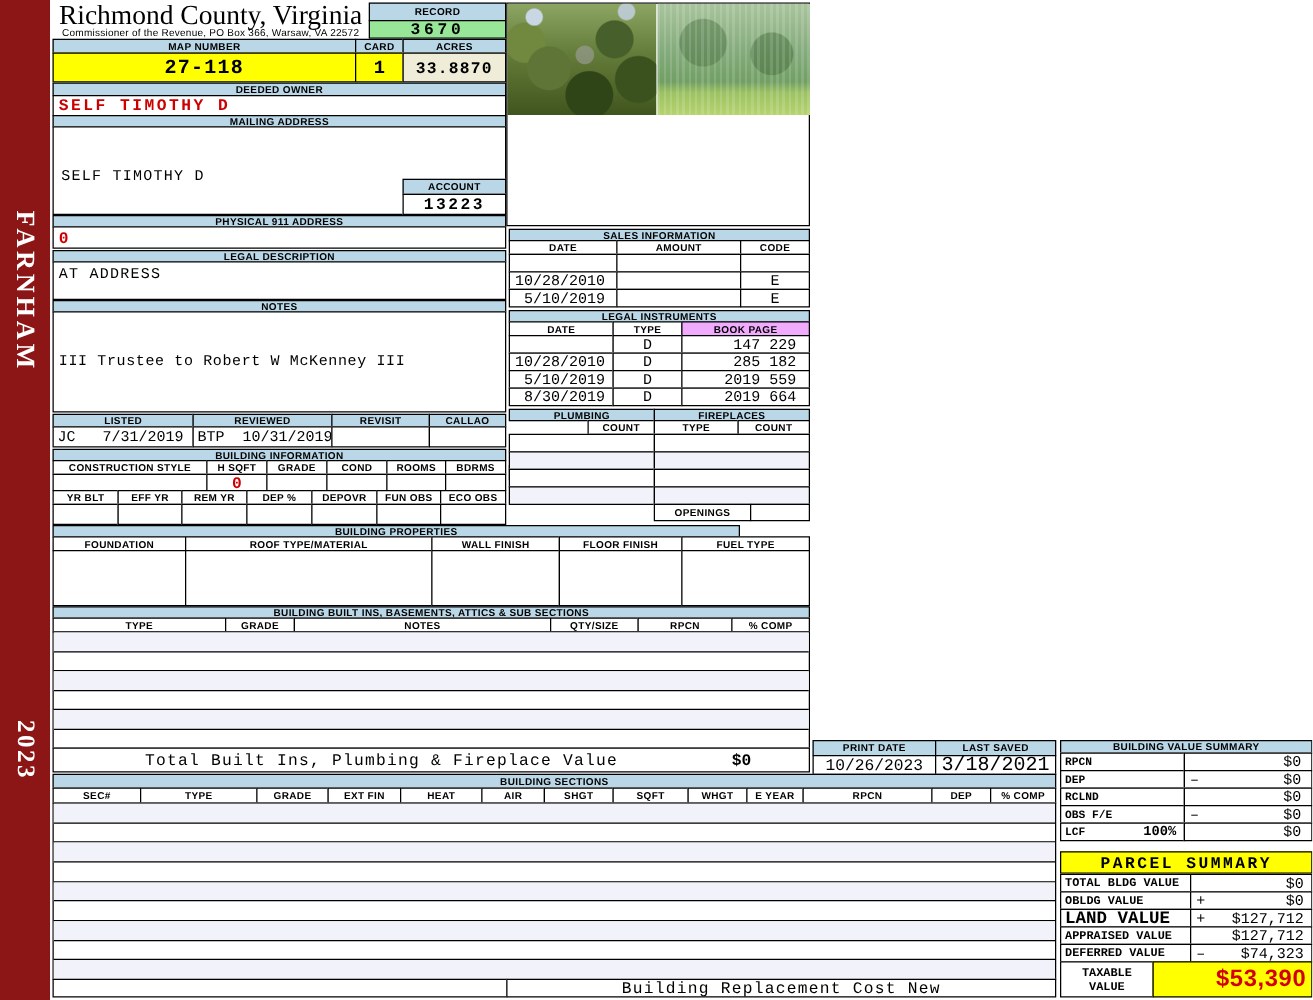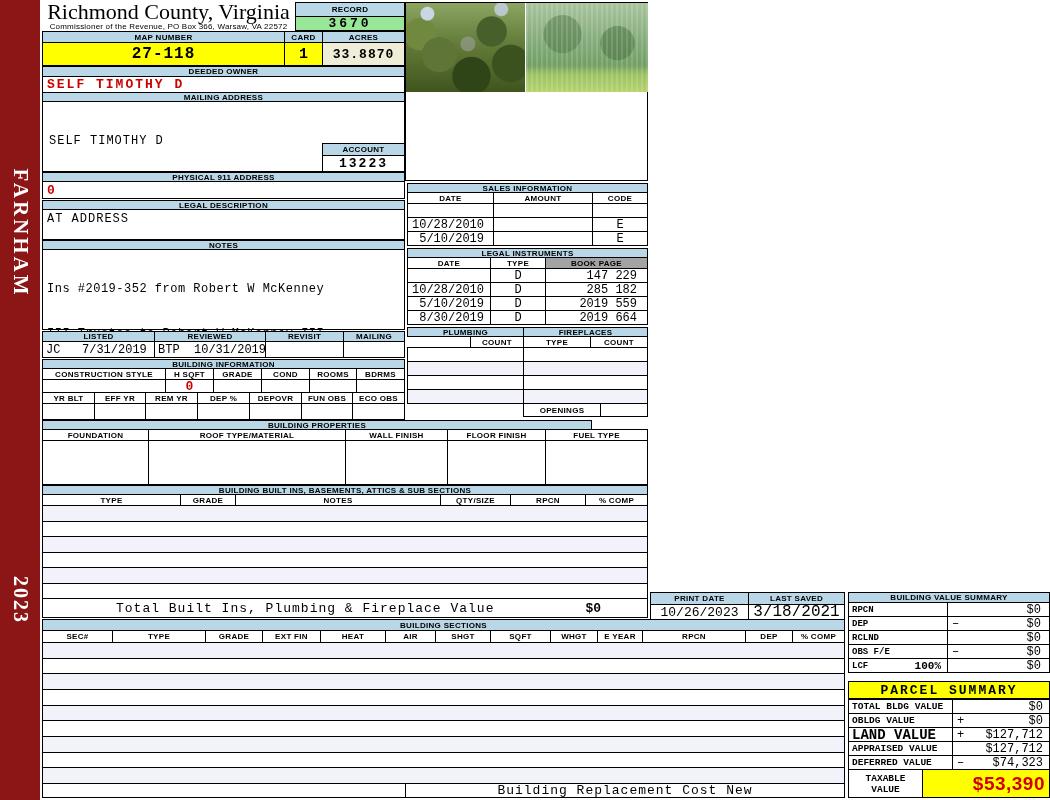--- a/index.html
+++ b/index.html
@@ -72,29 +72,28 @@
   <div class="cell b red" style="left:42px;top:181px;width:363px;height:18px;font-size:13px;padding-left:4px;">0</div>
 
   <div class="bar" style="left:42px;top:200px;width:363px;height:10px;">LEGAL DESCRIPTION</div>
   <div class="cell" style="left:42px;top:209px;width:363px;height:31px;align-items:flex-start;letter-spacing:1px;">
     <div style="padding:2px 0 0 4px;">AT ADDRESS</div>
   </div>
 
   <div class="bar" style="left:42px;top:240px;width:363px;height:10px;">NOTES</div>
   <div class="cell" style="left:42px;top:249px;width:363px;height:81px;align-items:flex-start;">
     <div style="padding:2px 0 0 4px;line-height:15px;letter-spacing:.5px;">
-      <div>Ins #2019-352 from Robert W McKenney</div>
       <div>III Trustee to Robert W McKenney III</div>
     </div>
   </div>
 
   <div class="bar" style="left:42px;top:331px;width:113px;height:11px;">LISTED</div>
   <div class="bar" style="left:154px;top:331px;width:112px;height:11px;">REVIEWED</div>
   <div class="bar" style="left:265px;top:331px;width:79px;height:11px;">REVISIT</div>
-  <div class="bar" style="left:343px;top:331px;width:62px;height:11px;">MAILING</div>
+  <div class="bar" style="left:343px;top:331px;width:62px;height:11px;">CALLAO</div>
   <div class="cell" style="left:42px;top:341px;width:113px;height:17px;padding-left:3px;">JC   7/31/2019</div>
   <div class="cell" style="left:154px;top:341px;width:112px;height:17px;padding-left:3px;">BTP  10/31/2019</div>
   <div class="cell" style="left:265px;top:341px;width:79px;height:17px;"></div>
   <div class="cell" style="left:343px;top:341px;width:62px;height:17px;"></div>
 
   <div class="bar" style="left:42px;top:359px;width:363px;height:10px;">BUILDING INFORMATION</div>
   <div class="bar" style="left:42px;top:368px;width:124px;height:12px;background:#fff;">CONSTRUCTION STYLE</div>
   <div class="bar" style="left:165px;top:368px;width:49px;height:12px;background:#fff;">H SQFT</div>
   <div class="bar" style="left:213px;top:368px;width:49px;height:12px;background:#fff;">GRADE</div>
   <div class="bar" style="left:261px;top:368px;width:49px;height:12px;background:#fff;">COND</div>
@@ -183,21 +182,21 @@
   <div class="cell" style="left:407px;top:217px;width:87px;height:15px;padding-left:4px;">10/28/2010</div>
   <div class="cell" style="left:493px;top:217px;width:100px;height:15px;"></div>
   <div class="cell hc" style="left:592px;top:217px;width:56px;height:15px;">E</div>
   <div class="cell" style="left:407px;top:231px;width:87px;height:15px;padding-left:4px;"> 5/10/2019</div>
   <div class="cell" style="left:493px;top:231px;width:100px;height:15px;"></div>
   <div class="cell hc" style="left:592px;top:231px;width:56px;height:15px;">E</div>
 
   <div class="bar" style="left:407px;top:248px;width:241px;height:10px;">LEGAL INSTRUMENTS</div>
   <div class="bar" style="left:407px;top:257px;width:84px;height:12px;background:#fff;">DATE</div>
   <div class="bar" style="left:490px;top:257px;width:56px;height:12px;background:#fff;">TYPE</div>
-  <div class="bar" style="left:545px;top:257px;width:103px;height:12px;background:#a3a3a3;">BOOK PAGE</div>
+  <div class="bar" style="left:545px;top:257px;width:103px;height:12px;background:#f0abfc;">BOOK PAGE</div>
   <div class="cell" style="left:407px;top:268px;width:84px;height:15px;padding-left:4px;"></div>
   <div class="cell hc" style="left:490px;top:268px;width:56px;height:15px;">D</div>
   <div class="cell hr" style="left:545px;top:268px;width:103px;height:15px;padding-right:10px;">147 229</div>
   <div class="cell" style="left:407px;top:282px;width:84px;height:15px;padding-left:4px;">10/28/2010</div>
   <div class="cell hc" style="left:490px;top:282px;width:56px;height:15px;">D</div>
   <div class="cell hr" style="left:545px;top:282px;width:103px;height:15px;padding-right:10px;">285 182</div>
   <div class="cell" style="left:407px;top:296px;width:84px;height:15px;padding-left:4px;"> 5/10/2019</div>
   <div class="cell hc" style="left:490px;top:296px;width:56px;height:15px;">D</div>
   <div class="cell hr" style="left:545px;top:296px;width:103px;height:15px;padding-right:10px;">2019 559</div>
   <div class="cell" style="left:407px;top:310px;width:84px;height:15px;padding-left:4px;"> 8/30/2019</div>

